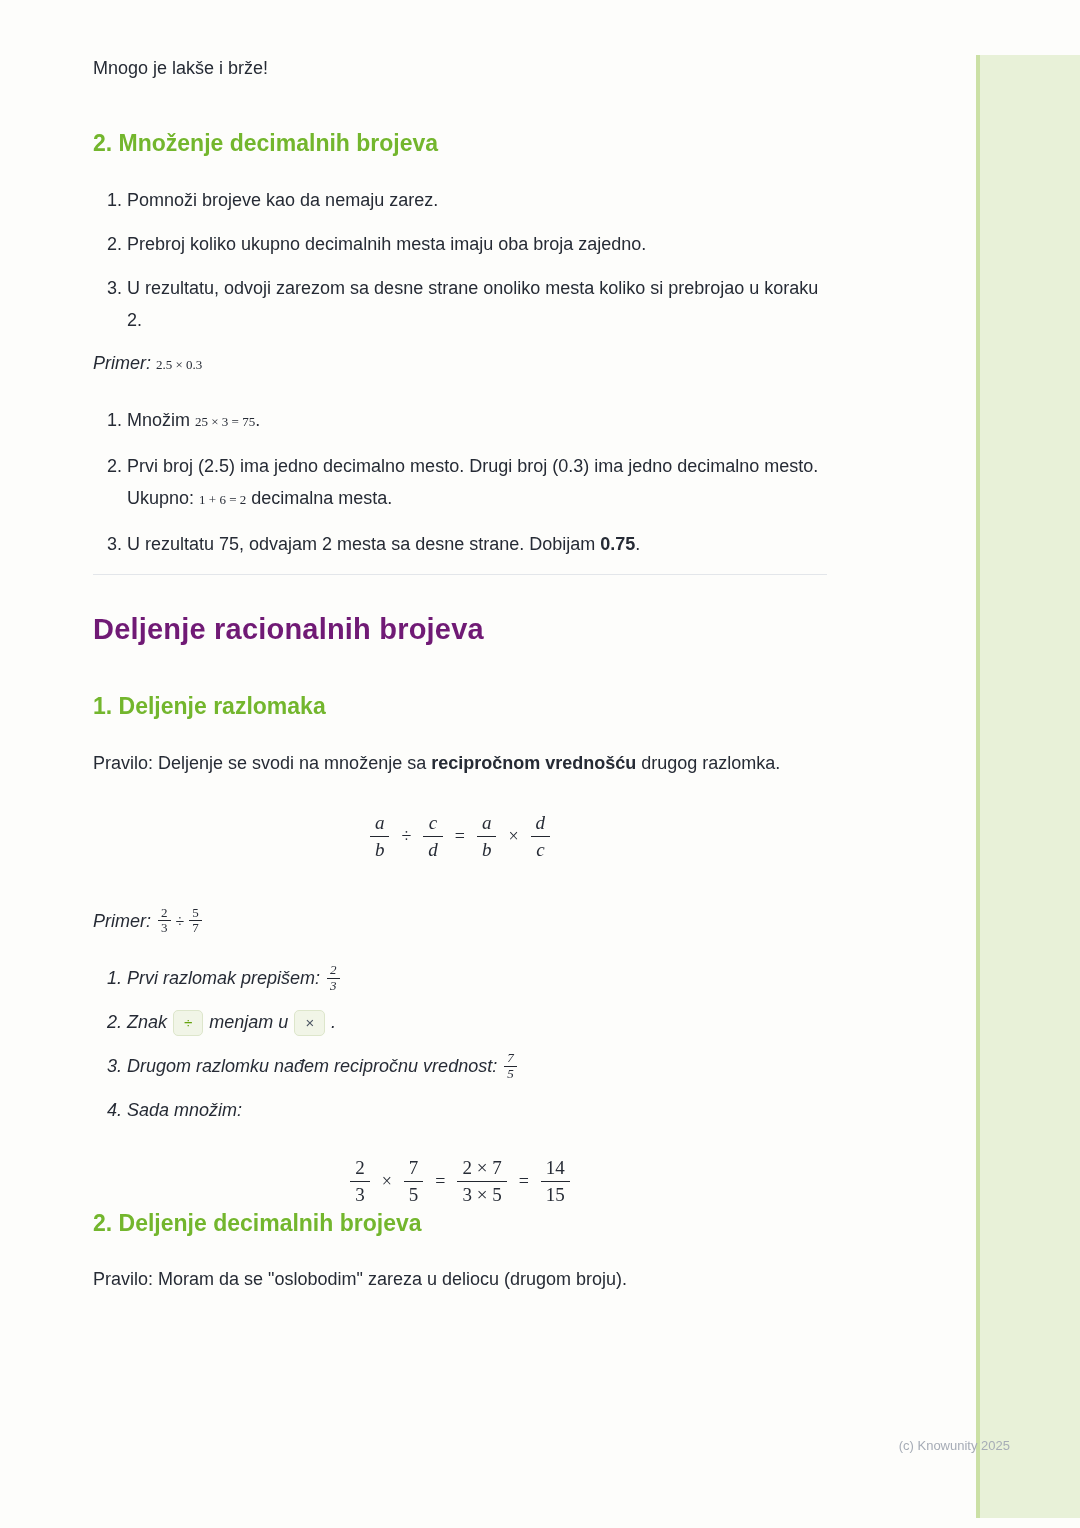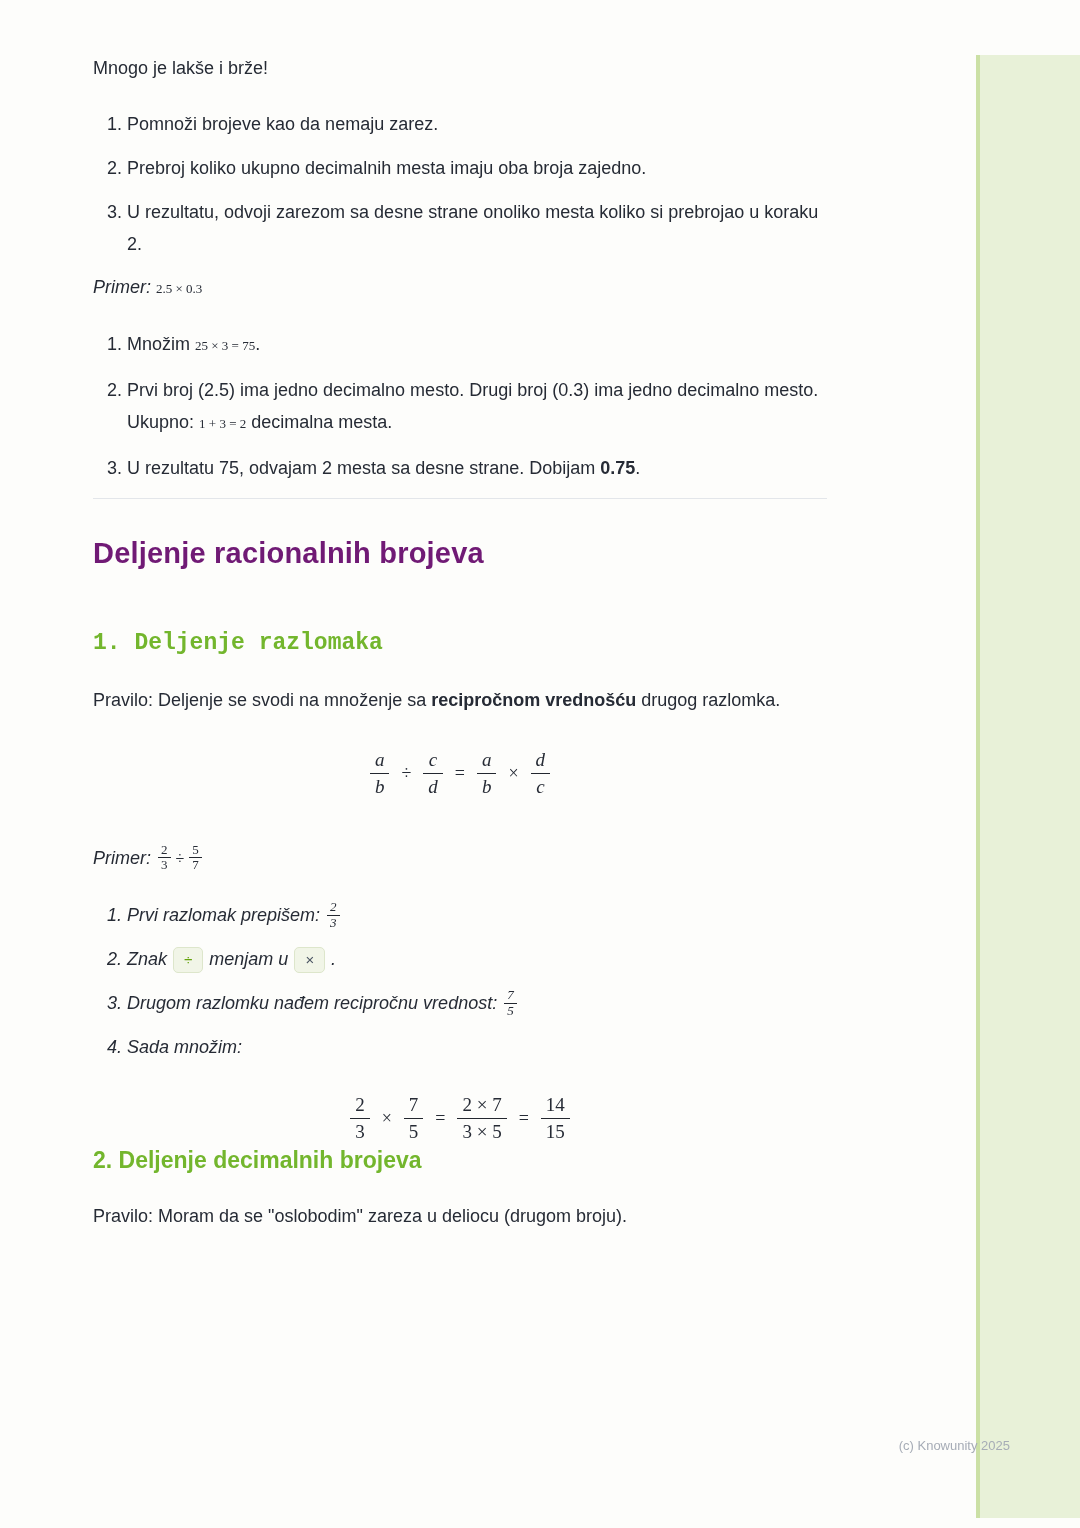--- a/index.html
+++ b/index.html
@@ -26,21 +26,21 @@
   .h1 { color:#701a75; font-size:29px; line-height:36px; font-weight:700; letter-spacing:.2px; }
   .mt-intro {}
   .h2-mnozenje { margin-top:46px; }
   ol.olist { margin-top:26px; padding-left:34px; list-style:decimal outside; }
   ol.olist li { line-height:32px; margin-bottom:12px; }
   .primer { margin-top:14px; }
   .primer em, .primer2 em { font-style:italic; }
   .mathtext { font-family:"Liberation Serif", serif; font-size:13px; }
   hr.divider { margin-top:14px; border:none; border-top:1px solid #e3e6ea; }
   .h1-deljenje { margin-top:36px; }
-  .h2-razlomaka { margin-top:57px;font-family:Liberation Mono, monospace; }
+  .h2-razlomaka { margin-top:44px; }
   .pravilo { margin-top:26px; text-align:justify; line-height:33px; }
   .pravilo b, li b { font-weight:700; }
   .formula {
     margin-top:30px; display:flex; justify-content:center; align-items:center;
     gap:11px; font-family:"Liberation Serif", serif; font-size:19px; line-height:1.25;
   }
   .formula .op { font-size:18px; padding:0 1px; }
   .bfrac { display:inline-block; text-align:center; }
   .bfrac .num, .bfrac .den { display:block; padding:1px 5px; }
   .bfrac .den { border-top:1.4px solid #23272f; }
@@ -74,32 +74,33 @@
 </head>
 <body>
 
 <div class="stripe-line"></div>
 <div class="stripe"></div>
 
 <div class="content">
 
   <p class="mt-intro">Mnogo je lakše i brže!</p>
 
+  <h2 class="h2 h2-mnozenje">2. Množenje decimalnih brojeva</h2>
 
   <ol class="olist">
     <li><span>Pomnoži brojeve kao da nemaju zarez.</span></li>
     <li><span>Prebroj koliko ukupno decimalnih mesta imaju oba broja zajedno.</span></li>
     <li><span>U rezultatu, odvoji zarezom sa desne strane onoliko mesta koliko si prebrojao u koraku 2.</span></li>
   </ol>
 
   <p class="primer"><em>Primer:</em> <span class="mathtext">2.5 × 0.3</span></p>
 
   <ol class="olist">
     <li><span>Množim </span><span class="mathtext">25 × 3 = 75</span><span>.</span></li>
-    <li><span>Prvi broj (2.5) ima jedno decimalno mesto. Drugi broj (0.3) ima jedno decimalno mesto. Ukupno: </span><span class="mathtext">1 + 3 = 2</span><span> decimalna mesta.</span></li>
+    <li><span>Prvi broj (2.5) ima jedno decimalno mesto. Drugi broj (0.3) ima jedno decimalno mesto. Ukupno: </span><span class="mathtext">1 + 6 = 2</span><span> decimalna mesta.</span></li>
     <li><span>U rezultatu 75, odvajam 2 mesta sa desne strane. Dobijam </span><b>0.75</b><span>.</span></li>
   </ol>
 
   <hr class="divider">
 
   <h1 class="h1 h1-deljenje">Deljenje racionalnih brojeva</h1>
 
   <h2 class="h2 h2-razlomaka">1. Deljenje razlomaka</h2>
 
   <p class="pravilo"><span>Pravilo: Deljenje se svodi na množenje sa </span><b>recipročnom vrednošću</b><span> drugog razlomka.</span></p>

